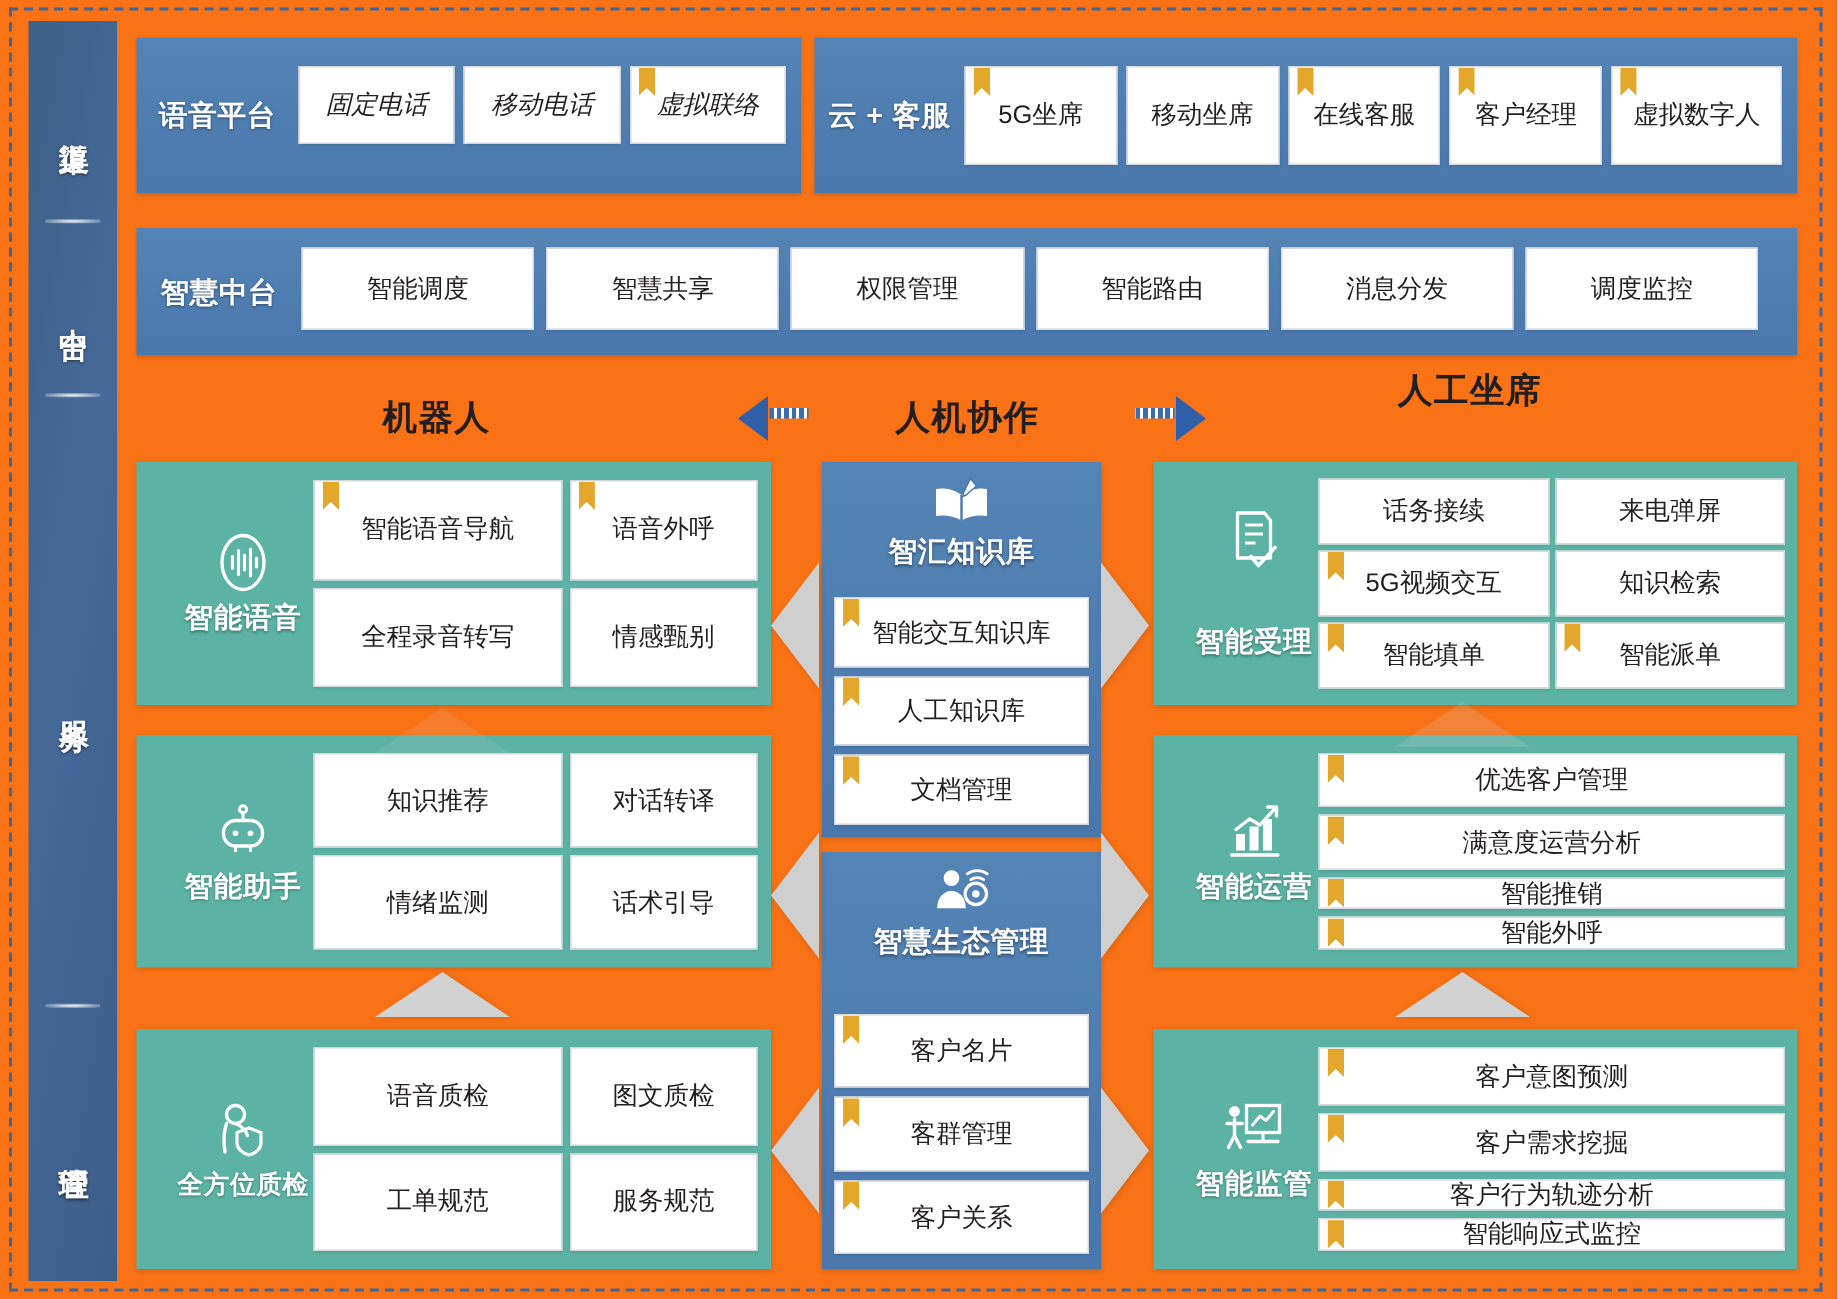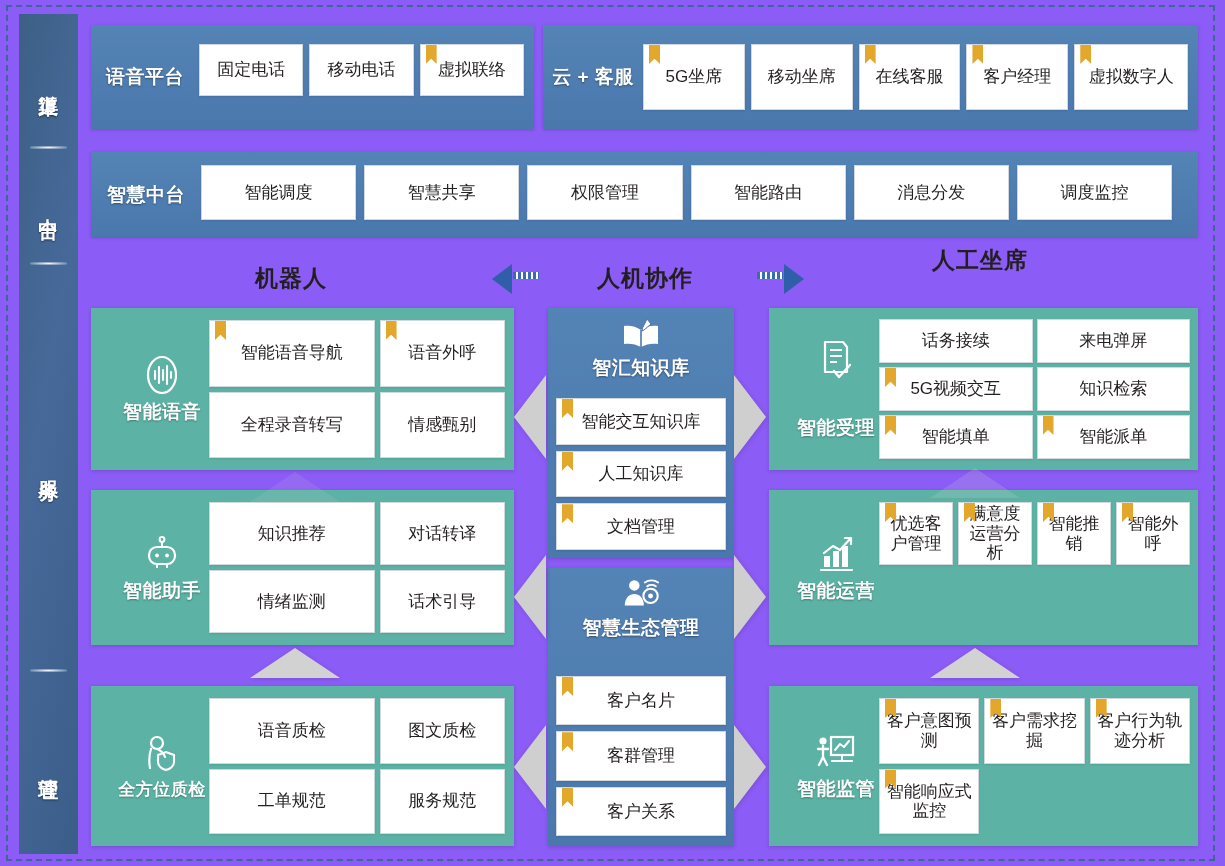--- a/index.html
+++ b/index.html
@@ -5,21 +5,21 @@
   * { box-sizing: border-box; margin: 0; padding: 0; }
   html, body {
     width: 1225px; height: 866px;
     background: #ffffff;
     font-family: "Liberation Sans", "DejaVu Sans", sans-serif;
     overflow: hidden;
   }
   #root {
     position: relative;
     width: 1225px; height: 866px;
-    background: #8b5cf6;
+    background: #f97316;
   }
   
   .outer-frame {
     position: absolute;
     left: 6px; top: 5px;
     width: 1209px; height: 856px;
     border: 2px dashed #3f6696;
   }
 
   
@@ -208,21 +208,21 @@
       <div class="side-label">服务</div>
     </div>
     <div class="side-div" style="top:655px;"></div>
     <div class="side-sec" style="top:660px;height:180px;">
       <div class="side-label">管理</div>
     </div>
   </div>
 
   <div class="band" style="left:91px; top:25px; width:443px; height:104px;">
     <div class="band-title" style="width:108px;">语音平台</div>
-    <div class="band-cards" style="padding:19px 10px 33px 0; gap:6px;">
+    <div class="band-cards" style="padding:19px 10px 33px 0; gap:6px;font-style:italic;">
       <div class="wcard" style="flex:1;">
         <span class="lbl">固定电话</span>
       </div>
       <div class="wcard" style="flex:1;">
         <span class="lbl">移动电话</span>
       </div>
       <div class="wcard" style="flex:1;">
         <span class="ribbon"></span>
         <span class="lbl">虚拟联络</span>
       </div>
@@ -495,21 +495,21 @@
           <rect x="8" y="22" width="6" height="11" fill="#ffffff"></rect>
           <rect x="17" y="17" width="6" height="16" fill="#ffffff"></rect>
           <rect x="26" y="12" width="6" height="21" fill="#ffffff"></rect>
           <path d="M8 19 L17 12 L24 16 L34 5" fill="none" stroke="#ffffff" stroke-width="2.2" stroke-linecap="round" stroke-linejoin="round"></path>
           <path d="M29 4 L35 4 L35 10" fill="none" stroke="#ffffff" stroke-width="2.2" stroke-linecap="round" stroke-linejoin="round"></path>
           <line x1="5" y1="36" x2="36" y2="36" stroke="#ffffff" stroke-width="2.2" stroke-linecap="round"></line>
         </svg>
       </div>
       <div class="gname">智能运营</div>
     </div>
-    <div class="gcards" style="left:110px; top:12px; right:8px; bottom:12px; grid-template-columns:1fr 1fr 1fr 1fr; grid-template-rows:1fr 1fr; gap:5px;border-radius:19px;">
+    <div class="gcards" style="left:110px; top:12px; right:8px; bottom:12px; grid-template-columns:1fr; grid-template-rows:1fr 1fr; gap:5px;border-radius:19px;">
       <div class="wcard">
         <span class="ribbon"></span>
         <span class="lbl">优选客户管理</span>
       </div>
       <div class="wcard">
         <span class="ribbon"></span>
         <span class="lbl">满意度运营分析</span>
       </div>
       <div class="wcard">
         <span class="ribbon"></span>
@@ -531,21 +531,21 @@
           <line x1="27" y1="24" x2="27" y2="29" stroke="#ffffff" stroke-width="2"></line>
           <line x1="17" y1="30" x2="37" y2="30" stroke="#ffffff" stroke-width="2.2" stroke-linecap="round"></line>
           <circle cx="8" cy="10" r="3.6" fill="#ffffff"></circle>
           <path d="M8 15 L8 26" stroke="#ffffff" stroke-width="2.3" stroke-linecap="round"></path>
           <path d="M3 18 L13 18" stroke="#ffffff" stroke-width="2.3" stroke-linecap="round"></path>
           <path d="M8 26 L4 34 M8 26 L12 34" stroke="#ffffff" stroke-width="2.3" stroke-linecap="round"></path>
         </svg>
       </div>
       <div class="gname">智能监管</div>
     </div>
-    <div class="gcards" style="left:110px; top:12px; right:8px; bottom:12px; grid-template-columns:1fr 1fr 1fr; grid-template-rows:1fr 1fr; gap:5px;">
+    <div class="gcards" style="left:110px; top:12px; right:8px; bottom:12px; grid-template-columns:1fr; grid-template-rows:1fr 1fr; gap:5px;">
       <div class="wcard">
         <span class="ribbon"></span>
         <span class="lbl">客户意图预测</span>
       </div>
       <div class="wcard">
         <span class="ribbon"></span>
         <span class="lbl">客户需求挖掘</span>
       </div>
       <div class="wcard">
         <span class="ribbon"></span>

